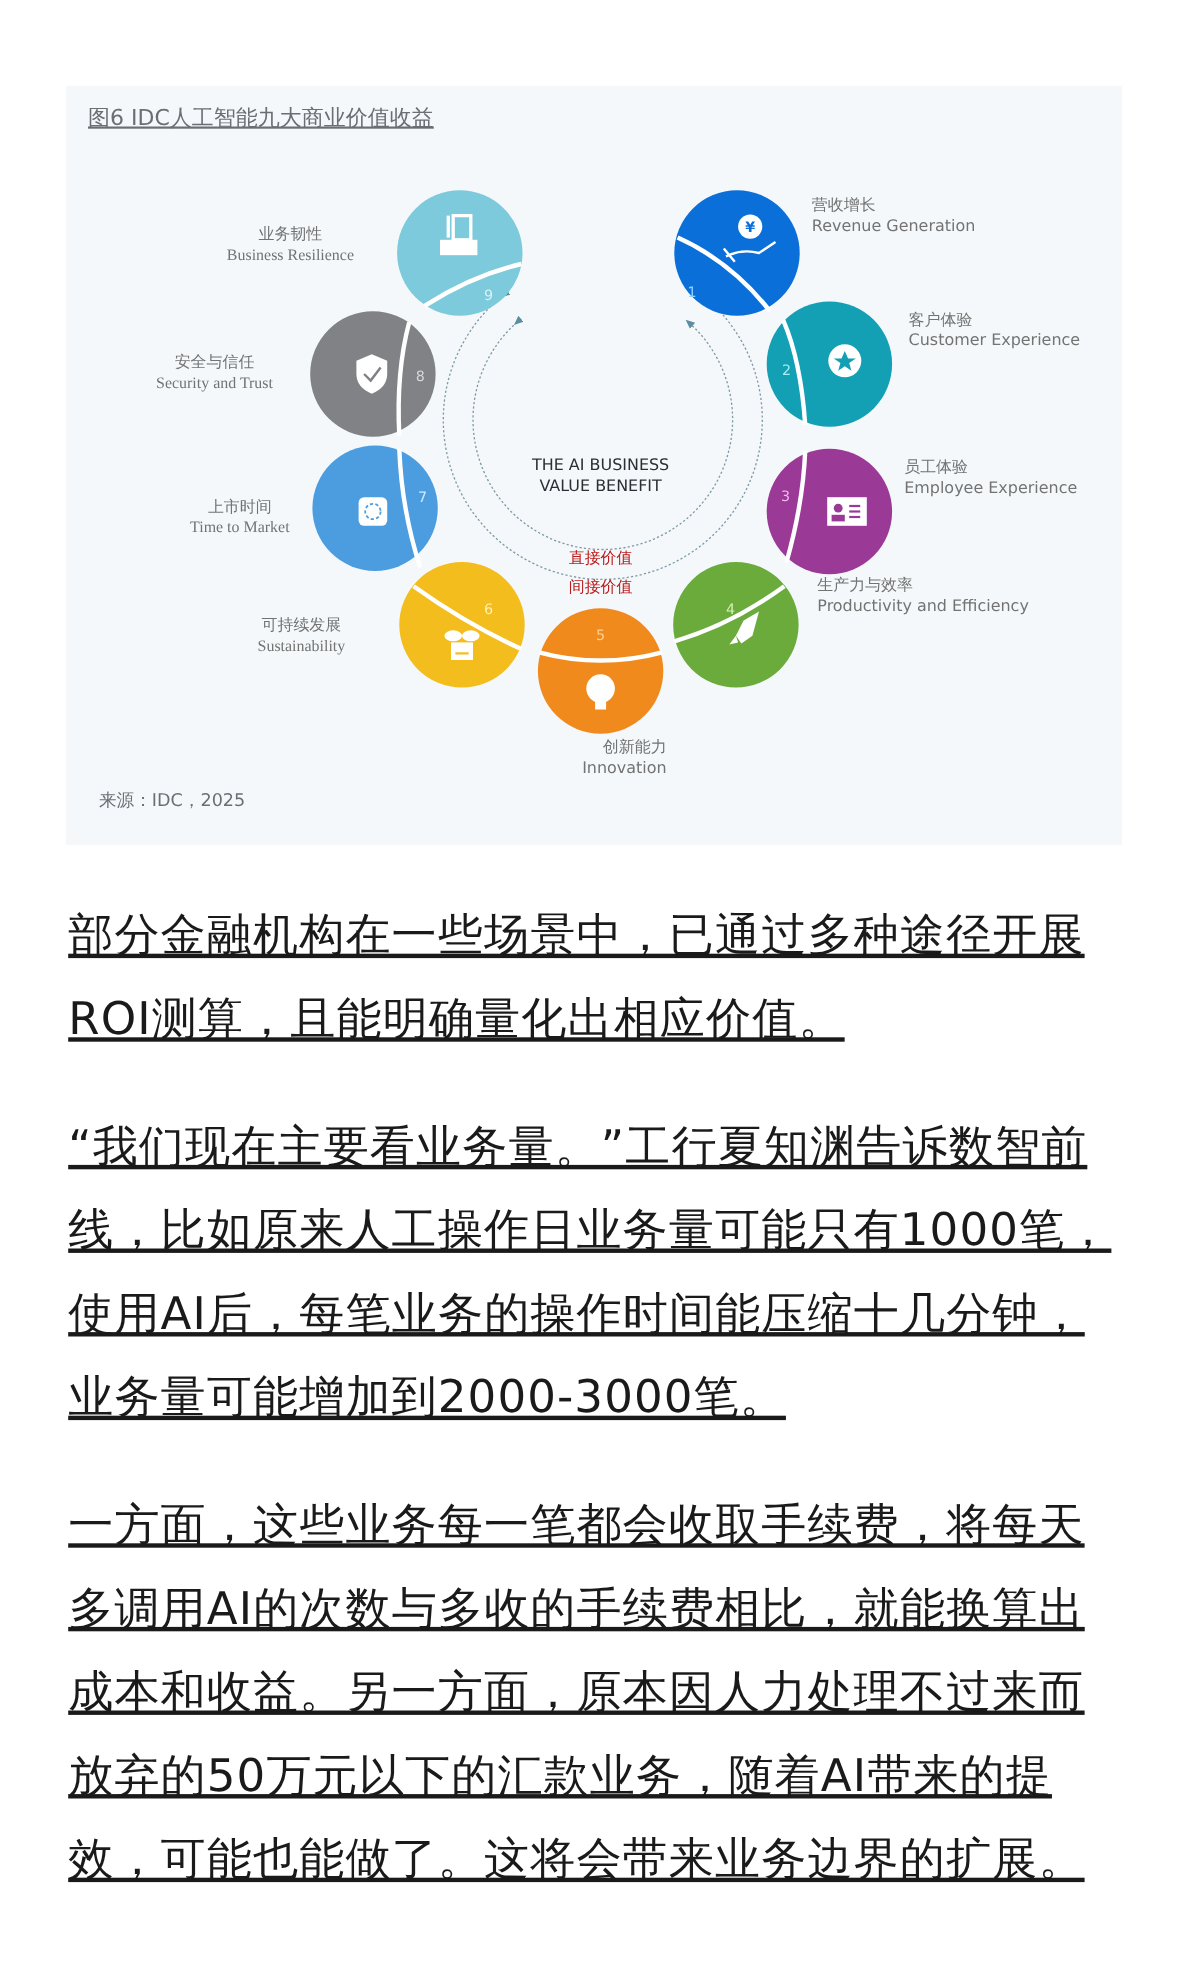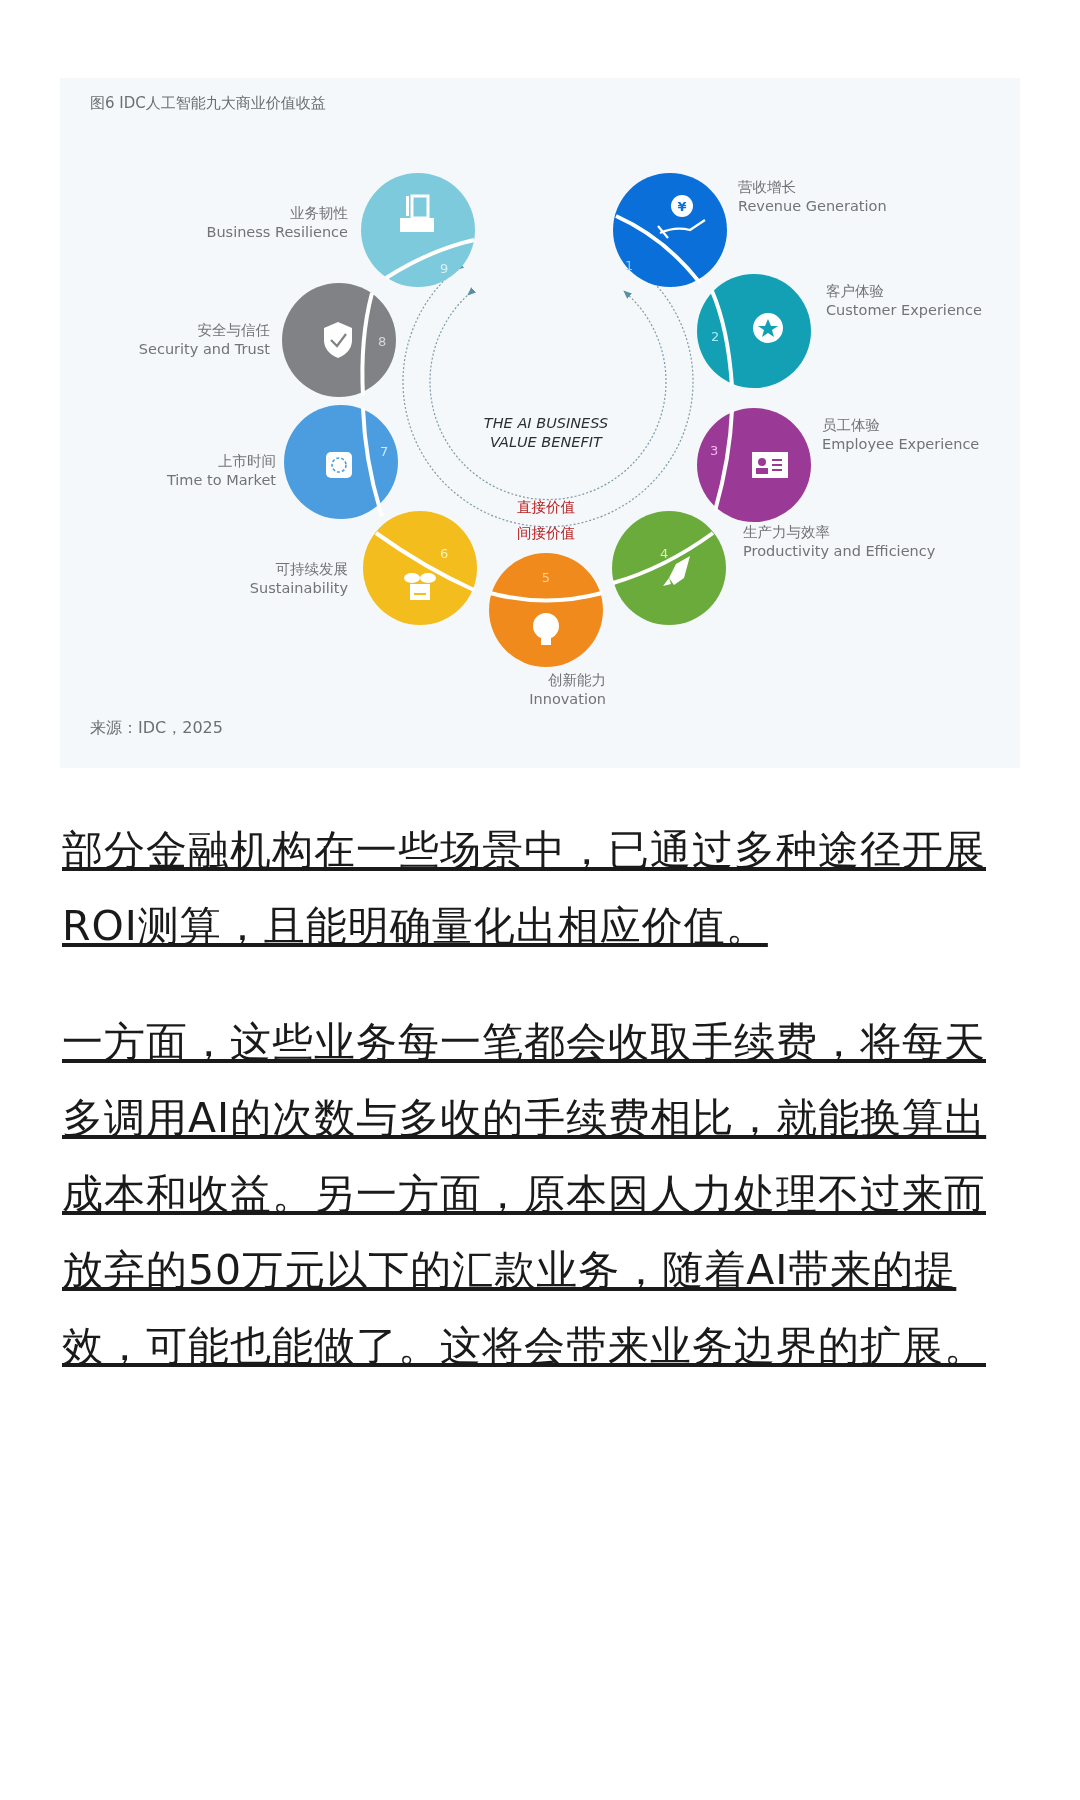--- a/index.html
+++ b/index.html
@@ -1,29 +1,29 @@
 <!DOCTYPE html>
 <html><head>
 <meta charset="utf-8">
 <style>
   html, body { margin:0; padding:0; background:#ffffff; }
   body { width:1080px; height:1800px; position:relative; overflow:hidden;
          font-family:"DejaVu Sans","Liberation Sans",sans-serif; color:#222; }
   .figure { position:absolute; left:60px; top:78px; width:960px; height:690px;
             background:#f4f8fb; }
-  .fig-title { position:absolute; left:30px; top:16px; font-size:15px; color:#6b6f74; }
+  .fig-title { position:absolute; left:20px; top:16px; font-size:20px; color:#6b6f74;text-decoration:underline; }
   .fig-source { position:absolute; left:30px; top:640px; font-size:16px; color:#6b6f74; }
   .diagram { position:absolute; left:0; top:0; width:960px; height:690px; }
   .lbl { position:absolute; font-size:14.5px; line-height:19px; color:#737373; white-space:nowrap; }
-  .lbl.right { text-align:right; }
+  .lbl.right { text-align:center;font-family:Liberation Serif, serif; }
   .lbl.center { text-align:right; }
   .center-title { position:absolute; left:386px; width:200px; text-align:center; top:280px;
                   font-size:14.5px; font-weight:bold; line-height:20px; color:#1c1f22; }
   .center-en { position:absolute; left:386px; width:200px; text-align:center; top:336px;
-               font-size:14.5px; line-height:19px; color:#2b2f33;font-style:italic; }
+               font-size:14.5px; line-height:19px; color:#2b2f33; }
   .arc-lbl { position:absolute; left:436px; width:100px; text-align:center; font-size:14.5px; color:#b91c1c; }
   .article { position:absolute; left:62px; top:812px; width:960px; }
   .article p { margin:0 0 40px 0; font-size:41px; line-height:76px; color:#1a1a1a;
                font-family:"DejaVu Sans","Liberation Sans",sans-serif; letter-spacing:1px;text-decoration:underline; }
 </style>
 </head>
 <body>
 
 <div class="figure">
   <div class="fig-title">图6 IDC人工智能九大商业价值收益</div>
@@ -166,14 +166,15 @@
   <div class="lbl right" style="left:120px;width:168px;top:126px">
     <div>业务韧性</div>
       <div>Business Resilience</div>
   </div>
 
   <div class="fig-source">来源：IDC，2025</div>
 </div>
 
 <div class="article">
   <p>部分金融机构在一些场景中，已通过多种途径开展ROI测算，且能明确量化出相应价值。</p>
+  <p>“我们现在主要看业务量。”工行夏知渊告诉数智前线，比如原来人工操作日业务量可能只有1000笔，使用AI后，每笔业务的操作时间能压缩十几分钟，业务量可能增加到2000-3000笔。</p>
   <p>一方面，这些业务每一笔都会收取手续费，将每天多调用AI的次数与多收的手续费相比，就能换算出成本和收益。另一方面，原本因人力处理不过来而放弃的50万元以下的汇款业务，随着AI带来的提效，可能也能做了。这将会带来业务边界的扩展。</p>
 </div>
 
 </body></html>

